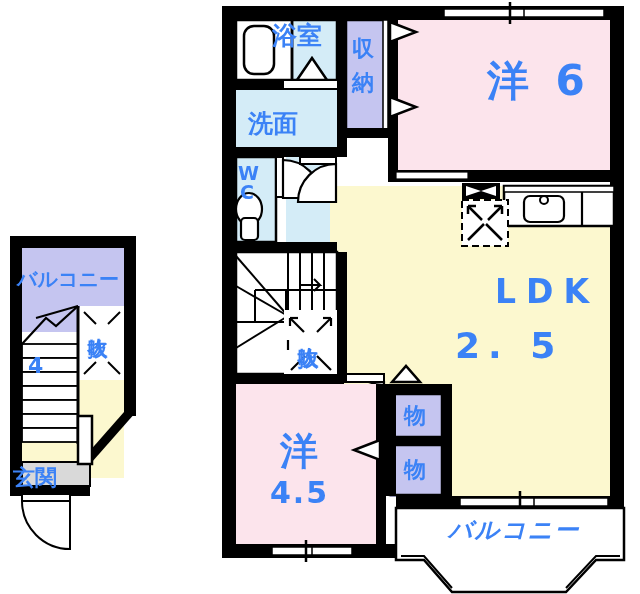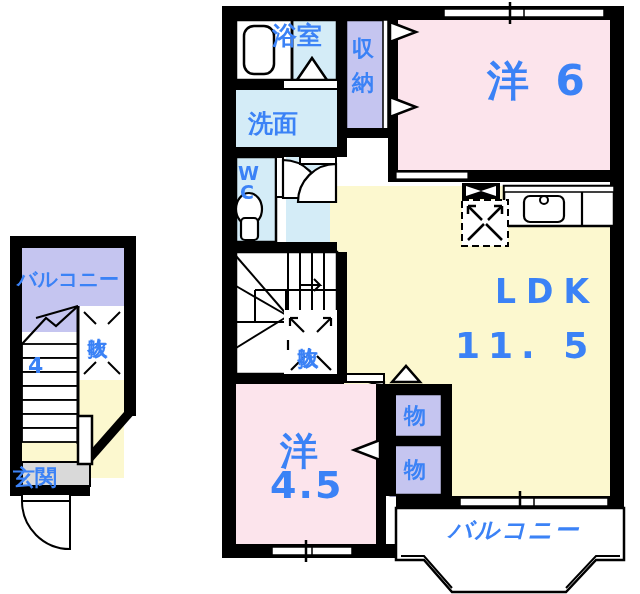--- a/index.html
+++ b/index.html
@@ -308,24 +308,24 @@
 </svg>
 
 <div class="lbl" style="left:272px;top:23px;font-size:25px;">浴室</div>
 <div class="lbl" style="left:248px;top:103px;font-size:25px;margin-top:8px;">洗面</div>
 <div class="lbl" style="left:238px;top:164px;font-size:19px;">W</div>
 <div class="lbl" style="left:240px;top:183px;font-size:19px;">C</div>
 <div class="lbl" style="left:352px;top:38px;font-size:22px;">収</div>
 <div class="lbl" style="left:352px;top:72px;font-size:22px;">納</div>
 <div class="lbl" style="left:487px;top:60px;font-size:42px;letter-spacing:6px;text-align:center;">洋 6</div>
 <div class="lbl" style="left:487px;top:275px;font-size:33px;letter-spacing:10px;margin-left:8px;">LDK</div>
-<div class="lbl" style="left:455px;top:328px;font-size:36px;letter-spacing:8px;">11. 5</div>
+<div class="lbl" style="left:455px;top:328px;font-size:36px;letter-spacing:8px;">2. 5</div>
 <div class="lbl vert" style="left:297px;top:330px;font-size:21px;">吹抜</div>
 <div class="lbl" style="left:280px;top:432px;font-size:38px;letter-spacing:4px;">洋</div>
-<div class="lbl" style="left:270px;top:466px;font-size:38px;letter-spacing:2px;">4.5</div>
+<div class="lbl" style="left:270px;top:478px;font-size:30px;letter-spacing:2px;">4.5</div>
 <div class="lbl" style="left:404px;top:405px;font-size:22px;">物</div>
 <div class="lbl" style="left:404px;top:459px;font-size:22px;">物</div>
 <div class="lbl" style="left:448px;top:518px;font-size:24px;letter-spacing:2px;font-style:italic;">バルコニー</div>
 
 <div class="lbl" style="left:17px;top:269px;font-size:20px;letter-spacing:0px;">バルコニー</div>
 <div class="lbl" style="left:28px;top:355px;font-size:22px;">4</div>
 <div class="lbl vert" style="left:88px;top:322px;font-size:20px;">吹抜</div>
 <div class="lbl" style="left:13px;top:467px;font-size:22px;">玄関</div>
 
 </body></html>

